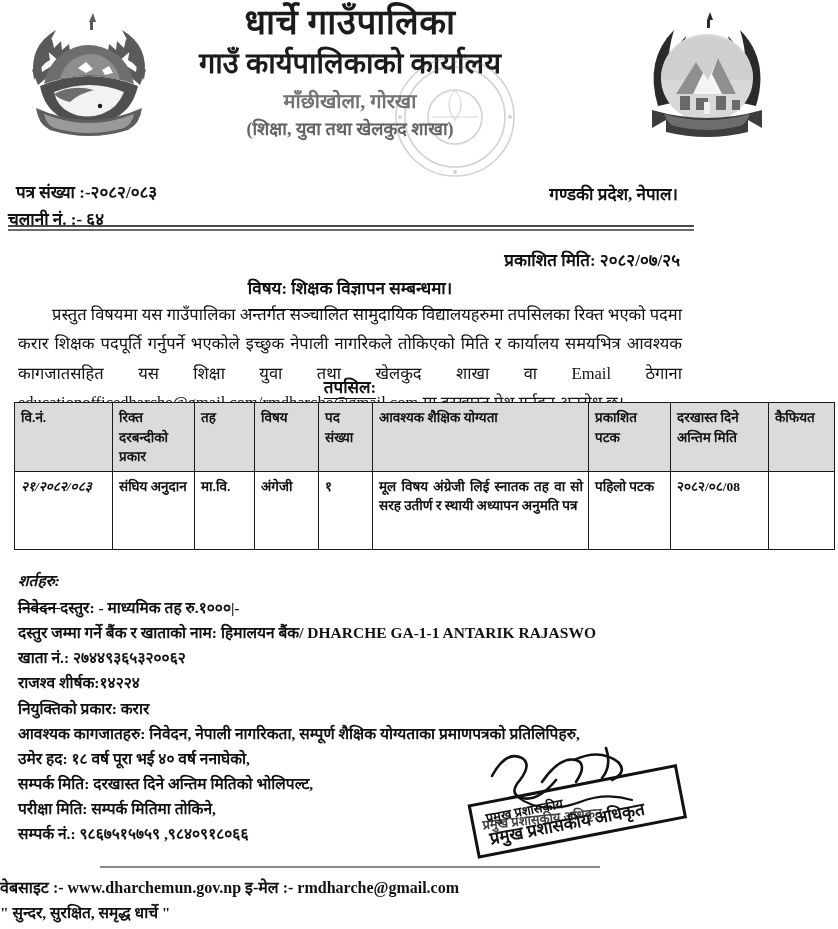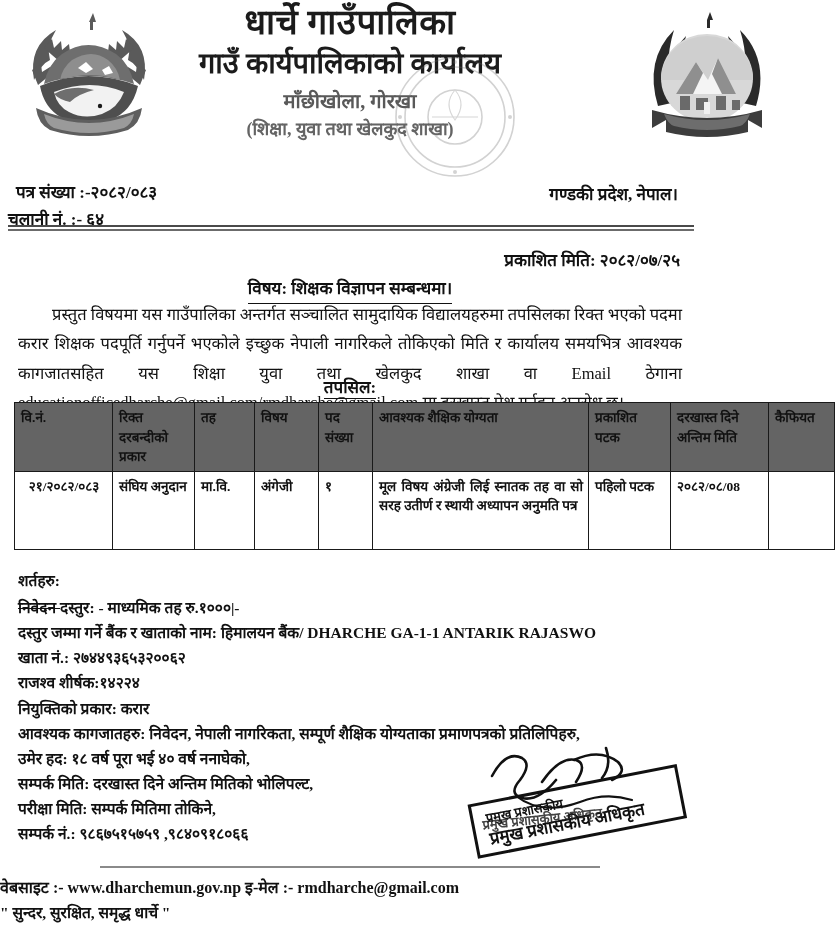--- a/index.html
+++ b/index.html
@@ -32,21 +32,21 @@
     font-family: "Liberation Serif", serif;
     font-size: 35px; font-weight: 700; letter-spacing: .5px;
     line-height: 1.18; color: #1b1b1b;
   }
   .office-name {
     font-family: "Liberation Serif", serif;
     font-size: 29px; font-weight: 700; line-height: 1.3;
     margin-top: 2px; color: #1b1b1b;
   }
   .place-name {
-    font-size: 20px; font-weight: 700; margin-top: 4px; color: #c2410c;
+    font-size: 20px; font-weight: 700; margin-top: 4px; color: #737373;
   }
   .branch-name {
     font-size: 18px; font-weight: 700; margin-top: 2px; color: #15803d;
   }
 
   
   .seal-watermark {
     position: absolute; left: 392px; top: 54px;
     width: 126px; height: 126px; opacity: .30; pointer-events: none;
   }
@@ -68,21 +68,21 @@
   .pubdate {
     position: absolute; right: 20px; top: 248px;
     font-size: 17px; font-weight: 700;
   }
 
   
   .subject {
     position: absolute; left: 0; right: 0; top: 276px;
     text-align: center; font-size: 17px; font-weight: 700;
   }
-  .subject span { border-bottom: 1.5px solid #111; padding-bottom: 5px; }
+  .subject span { border-bottom: 1.5px solid #111; padding-bottom: 11px; }
 
   
   .body-text {
     position: absolute; left: 18px; right: 18px; top: 300px;
     font-size: 16.5px; line-height: 1.78; text-align: justify;
     text-indent: 34px; font-weight: 400;
   }
 
   .tapasil {
     position: absolute; left: 0; right: 0; top: 375px;
@@ -97,29 +97,29 @@
     font-size: 13.5px; table-layout: fixed;
   }
   table.vac th, table.vac td {
     border: 1.6px solid #1a1a1a;
     padding: 5px 5px 4px 6px;
     vertical-align: top;
     font-weight: 700;
     line-height: 1.45;
   }
   table.vac thead th {
-    background: #15803d;
+    background: #fde047;
     height: 68px;
     text-align: left;
   }
   table.vac tbody td {
     height: 78px;
     background: #ffffff;
   }
-  td.c-vno    { text-align: center; vertical-align: middle; }
+  td.c-vno    { vertical-align: middle; font-style: italic; }
   td.c-level  { vertical-align: middle; }
   td.c-subj   { vertical-align: middle; }
   td.c-count  { vertical-align: middle; }
   td.c-date   { vertical-align: middle; }
   .col-vno    { width: 98px; }
   .col-type   { width: 82px; }
   .col-level  { width: 60px; }
   .col-subj   { width: 64px; }
   .col-count  { width: 54px; }
   .col-qual   { width: 216px; }
@@ -127,21 +127,21 @@
   .col-last   { width: 98px; }
   .col-remark { width: 66px; }
   .qual-text { text-align: justify; }
 
   
   .conditions {
     position: absolute; left: 18px; top: 568px; width: 600px;
     font-size: 15.5px; line-height: 1.62; font-weight: 700;
   }
   .cond-title { margin-bottom: 2px; }
-  .cond-title span { border-bottom: 1.5px solid #111; padding-bottom: 19px; }
+  .cond-title span { border-bottom: 1.5px solid #111; padding-bottom: 19px; font-style: italic; }
   .cond-line { white-space: nowrap; }
 
   
   .sign-area { position: absolute; right: 8px; top: 742px; width: 236px; height: 122px; }
   .sign-area svg { width: 100%; height: 100%; }
 
   
   .footer-rule {
     position: absolute; left: 100px; right: 100px; top: 866px; height: 2px; background: #8a8a8a;
   }

